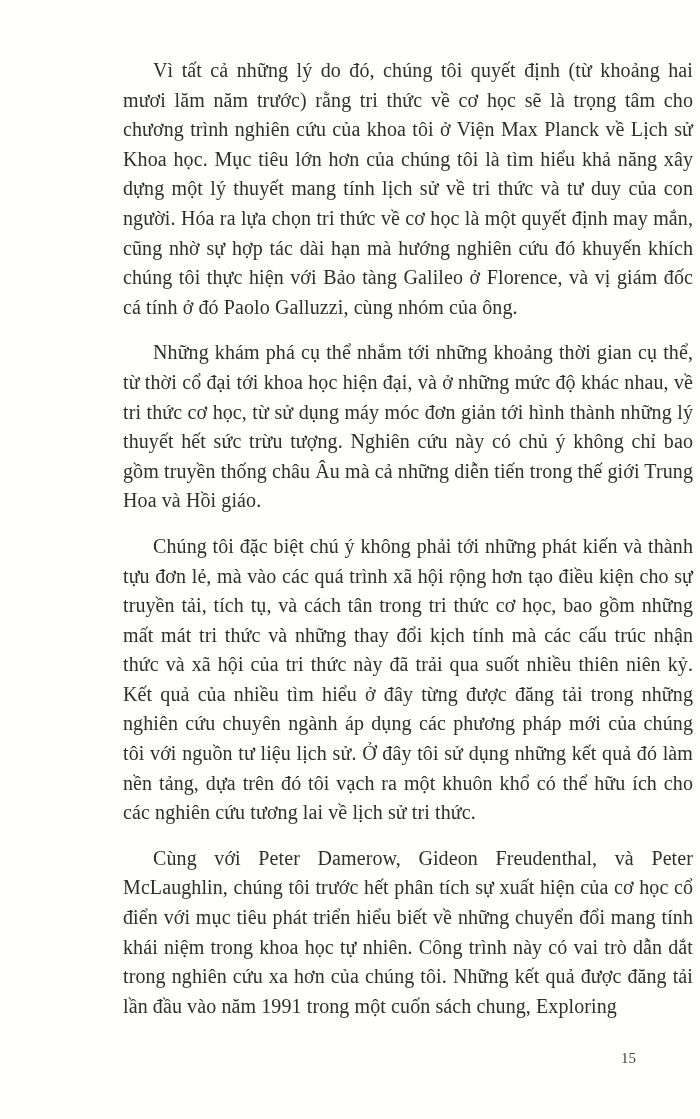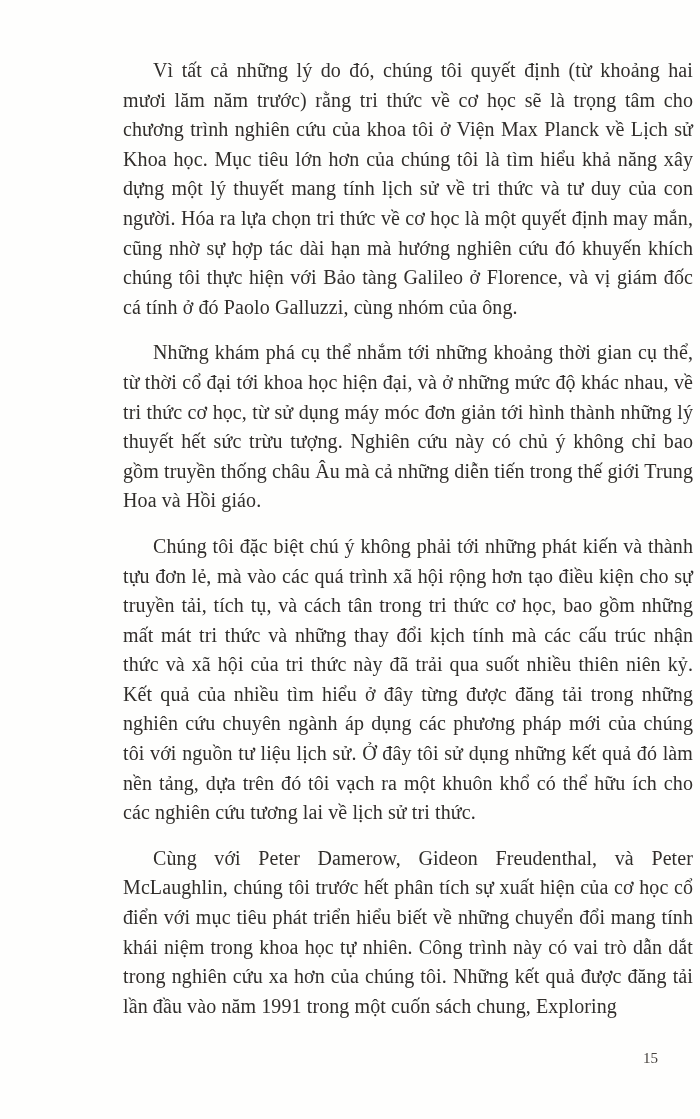--- a/index.html
+++ b/index.html
@@ -36,21 +36,21 @@
       margin: 0 0 16px 0;
       text-indent: 30px;
     }
     .para:last-child {
       margin-bottom: 0;
     }
     .italic {
     }
     .page-number {
       position: absolute;
-      right: 42px;
+      right: 64px;
       bottom: 52px;
       font-size: 15px;
       color: #45413d;
       font-family: "Liberation Serif", "DejaVu Serif", serif;
     }
   </style>
 </head>
 <body>
 
 <div class="page">

